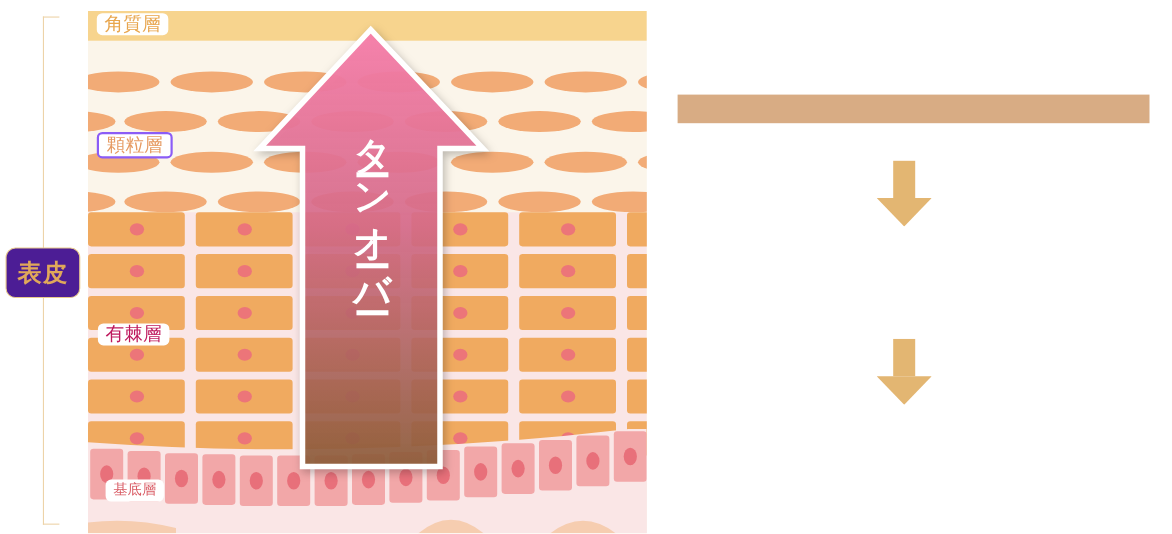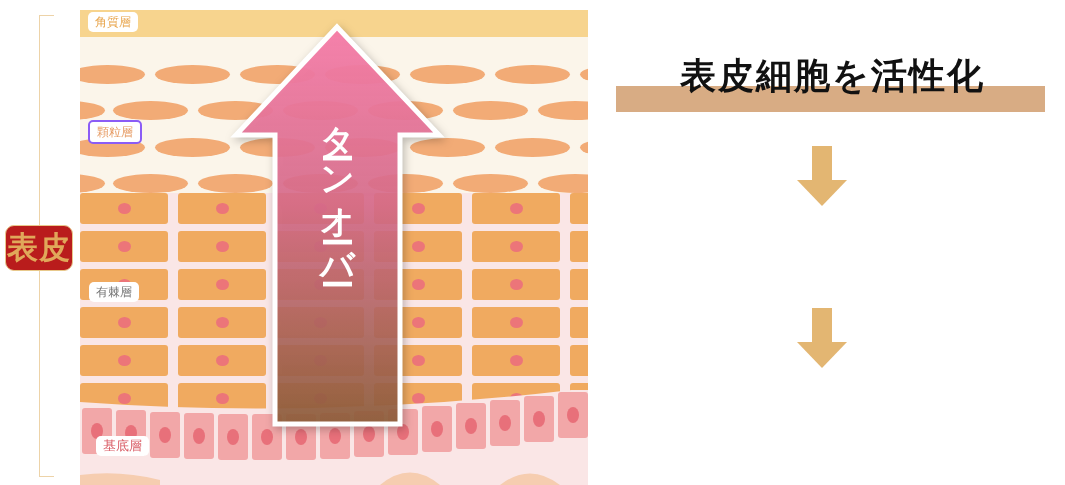--- a/index.html
+++ b/index.html
@@ -1,28 +1,28 @@
 <!DOCTYPE html>
 <html><head>
 <meta charset="utf-8">
 <style>
   html, body { margin:0; padding:0; background:#ffffff; }
   body { width:1065px; height:485px; position:relative; overflow:hidden; font-family:"DejaVu Sans", sans-serif; }
   .bracket { position:absolute; left:39px; top:15px; width:14px; height:460px; border-left:1.5px solid #EDD3A8; border-top:1.5px solid #EDD3A8; border-bottom:1.5px solid #EDD3A8; }
-  .epi-label { position:absolute; left:5px; top:225px; width:66px; height:44px; background:#b91c1c; border:1.5px solid #E8C98C; border-radius:9px; color:#E0A85A; font-size:31px; font-weight:bold; display:flex; align-items:center; justify-content:center; letter-spacing:1px; }
+  .epi-label { position:absolute; left:5px; top:225px; width:66px; height:44px; background:#4c1d95; border:1.5px solid #E8C98C; border-radius:9px; color:#E0A85A; font-size:22px; font-weight:bold; display:flex; align-items:center; justify-content:center; letter-spacing:1px; }
   .panel { position:absolute; left:80px; top:10px; width:508px; height:475px; overflow:hidden; background:#FBF5EA; }
   .corneum { position:absolute; left:0; top:0; width:100%; height:27px; background:#F7D48E; }
   .ellipse { position:absolute; width:75px; height:19px; border-radius:50%; background:#F2AB76; }
   .spinous-bg { position:absolute; left:0; top:183px; width:100%; height:292px; background:#FAE6E6; }
   .cell { position:absolute; width:88px; height:31px; background:#F0AA60; border-radius:3px; }
   .cell .nuc { position:absolute; left:38px; top:10px; width:13px; height:11px; border-radius:50%; background:#EC7579; }
-  .layer-tag { position:absolute; background:#fff; border-radius:5px; font-size:12px; padding:2px 7px; line-height:16px; }
+  .layer-tag { position:absolute; background:#fff; border-radius:5px; font-size:17px; padding:2px 7px; line-height:16px; }
   .tag-corneum { left:8px; top:2px; color:#E8A54C; }
   .tag-granular { left:8px; top:110px; color:#E69A62; border:2px solid #8b5cf6; }
-  .tag-spinous { left:9px; top:272px; color:#737373; }
+  .tag-spinous { left:9px; top:284px; color:#be185d; }
   .tag-basal { left:16px; top:426px; color:#D95B64; font-size:13px; }
   .arrow-wrap { position:absolute; left:150px; top:10px; width:215px; height:410px; }
   .arrow-svg { position:absolute; left:0; top:0; filter: drop-shadow(2px 3px 4px rgba(0,0,0,0.25)); }
   .arrow-text { position:absolute; left:88px; top:80px; width:40px; color:#fff; font-size:34px; font-weight:bold; writing-mode:vertical-rl; text-orientation:upright; letter-spacing:2px; line-height:40px; }
   .right { position:absolute; left:600px; top:0; width:465px; height:485px; }
   .hl { position:absolute; left:16px; top:86px; width:429px; height:26px; background:#D8AC84; }
   .step { position:absolute; left:0; width:465px; text-align:center; color:#111; font-weight:bold; font-family:"DejaVu Sans", sans-serif; }
   .step1 { top:52px; font-size:36px; letter-spacing:2px; }
   .step2 { top:222px; font-size:34px; }
   .step3 { top:390px; font-size:34px; letter-spacing:1px; }
@@ -234,21 +234,20 @@
         </linearGradient>
       </defs>
       <path d="M107,7 L209,115 L170,115 L170,404 L45,404 L45,115 L6,115 Z" fill="url(#ag)" stroke="#ffffff" stroke-width="5" stroke-linejoin="miter"></path>
     </svg>
     <div class="arrow-text">ターンオーバー</div>
   </div>
 </div>
 
 <div class="right">
   <div class="hl"></div>
-  <div class="step step1">表皮細胞を活性化</div>
 
   <svg class="down-arrow" style="top:146px" viewBox="0 0 50 60">
     <rect x="15" y="0" width="20" height="34" fill="#E3B672"></rect>
     <path d="M0,34 L50,34 L25,60 Z" fill="#E3B672"></path>
   </svg>
 
 
   <svg class="down-arrow" style="top:308px" viewBox="0 0 50 60">
     <rect x="15" y="0" width="20" height="34" fill="#E3B672"></rect>
     <path d="M0,34 L50,34 L25,60 Z" fill="#E3B672"></path>

